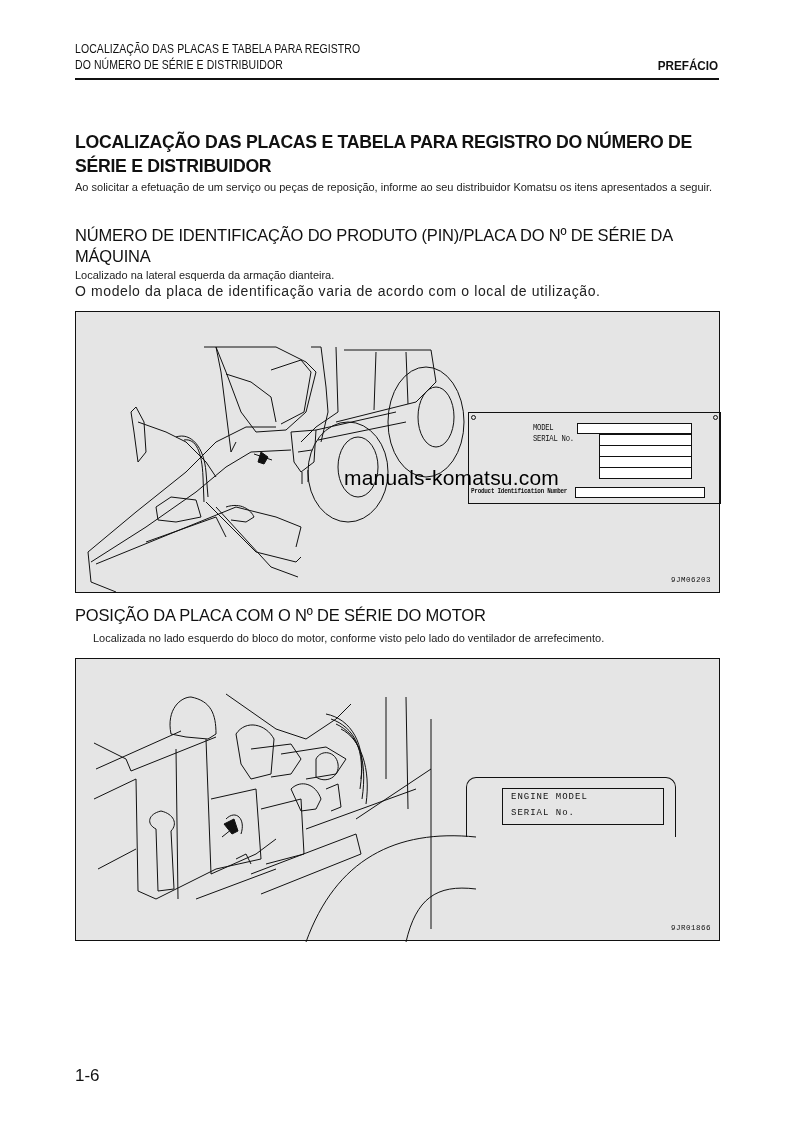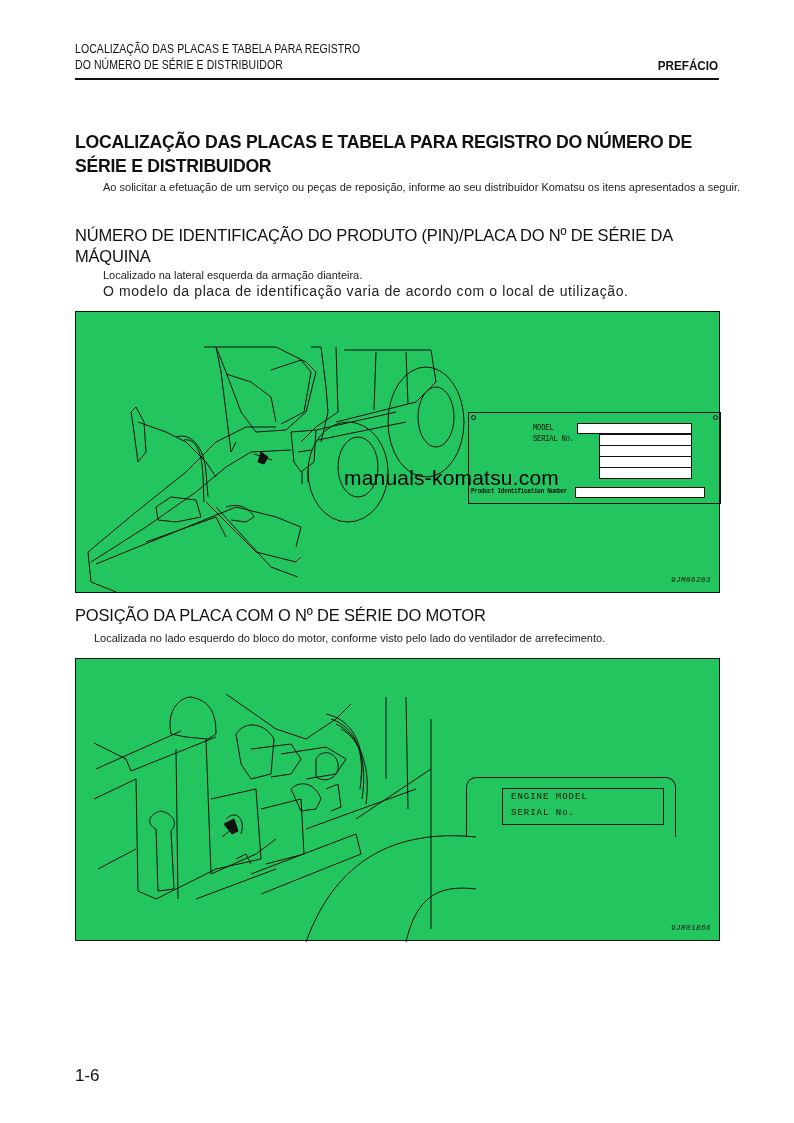--- a/index.html
+++ b/index.html
@@ -2,32 +2,32 @@
 <html><head>
   <meta charset="utf-8">
   <style>
     html, body { margin: 0; padding: 0; background: #ffffff; }
     body { width: 794px; height: 1123px; position: relative; overflow: hidden; font-family: "Liberation Sans", sans-serif; color: #111; }
     .abs { position: absolute; }
     .hdr-left { left: 75px; top: 41px; font-family: "Liberation Sans", sans-serif; font-size: 12.2px; line-height: 16px; letter-spacing: 0.1px; transform: scaleX(0.86); transform-origin: left top; white-space: nowrap; }
     .hdr-right { right: 76px; top: 58px; font-size: 13px; font-weight: bold; transform: scaleX(0.9); transform-origin: right top; }
     .hdr-rule { left: 75px; width: 644px; top: 78px; height: 1.5px; background: #111; }
     .h1 { left: 75px; top: 130px; width: 660px; font-size: 18.4px; font-weight: bold; line-height: 24px; letter-spacing: -0.3px; transform: scaleX(0.96); transform-origin: left top; }
-    .p { font-size: 11px; line-height: 15px; color: #222; margin-left: 28px; }
+    .p { font-size: 11px; line-height: 15px; color: #222; }
     .p1 { left: 75px; top: 180px; width: 660px; }
     .h2 { font-size: 17px; line-height: 21px; letter-spacing: -0.2px; transform: scaleX(0.97); transform-origin: left top; }
     .h2a { left: 75px; top: 225px; width: 664px; }
     .p2 { left: 75px; top: 268px; text-align: right; }
     .p3 { left: 75px; top: 284px; letter-spacing: 0.6px; font-size: 14px; }
-    .figbox { border: 1.5px solid #111; background: #22c55e; box-sizing: border-box; }
+    .figbox { border: 1.5px solid #111; background: #e5e5e5; box-sizing: border-box; }
     .fig1 { left: 75px; top: 311px; width: 645px; height: 282px; }
     .fig2 { left: 75px; top: 658px; width: 645px; height: 283px; }
-    .figcode { position: absolute; right: 8px; bottom: 8px; font-family: "Liberation Mono", monospace; font-size: 7.5px; letter-spacing: 0.5px; font-style: italic; }
+    .figcode { position: absolute; right: 8px; bottom: 8px; font-family: "Liberation Mono", monospace; font-size: 7.5px; letter-spacing: 0.5px; }
     .h2b { left: 75px; top: 605px; }
-    .p4 { left: 66px; top: 631px; }
+    .p4 { left: 93px; top: 631px; }
     .pageno { left: 75px; top: 1066px; font-size: 17px; font-weight: normal; }
     .watermark { left: 344px; top: 466px; font-size: 21px; color: #000000; font-family: "Liberation Sans", sans-serif; letter-spacing: 0.2px; }
     
     .plate1 { position: absolute; left: 392px; top: 100px; width: 253px; height: 92px; border: 1px solid #111; border-right: 1px solid #111; box-sizing: border-box; }
     .plate1 .hole { position: absolute; width: 3px; height: 3px; border: 1px solid #111; border-radius: 50%; }
     .plate1 .lbl { position: absolute; font-family: "Liberation Mono", monospace; font-size: 8.5px; letter-spacing: -0.3px; transform: scaleX(0.85); transform-origin: left top; white-space: nowrap; }
     .plate1 .fld { position: absolute; border: 1px solid #111; box-sizing: border-box; background: #fff; }
     
     .plate2 { position: absolute; left: 390px; top: 118px; width: 210px; height: 60px; border: 1px solid #111; border-bottom: none; border-radius: 10px 10px 0 0; box-sizing: border-box; padding-left: 19px; }
     .plate2 .inner { position: absolute; left: 35px; top: 10px; width: 162px; height: 37px; border: 1px solid #111; box-sizing: border-box; }

